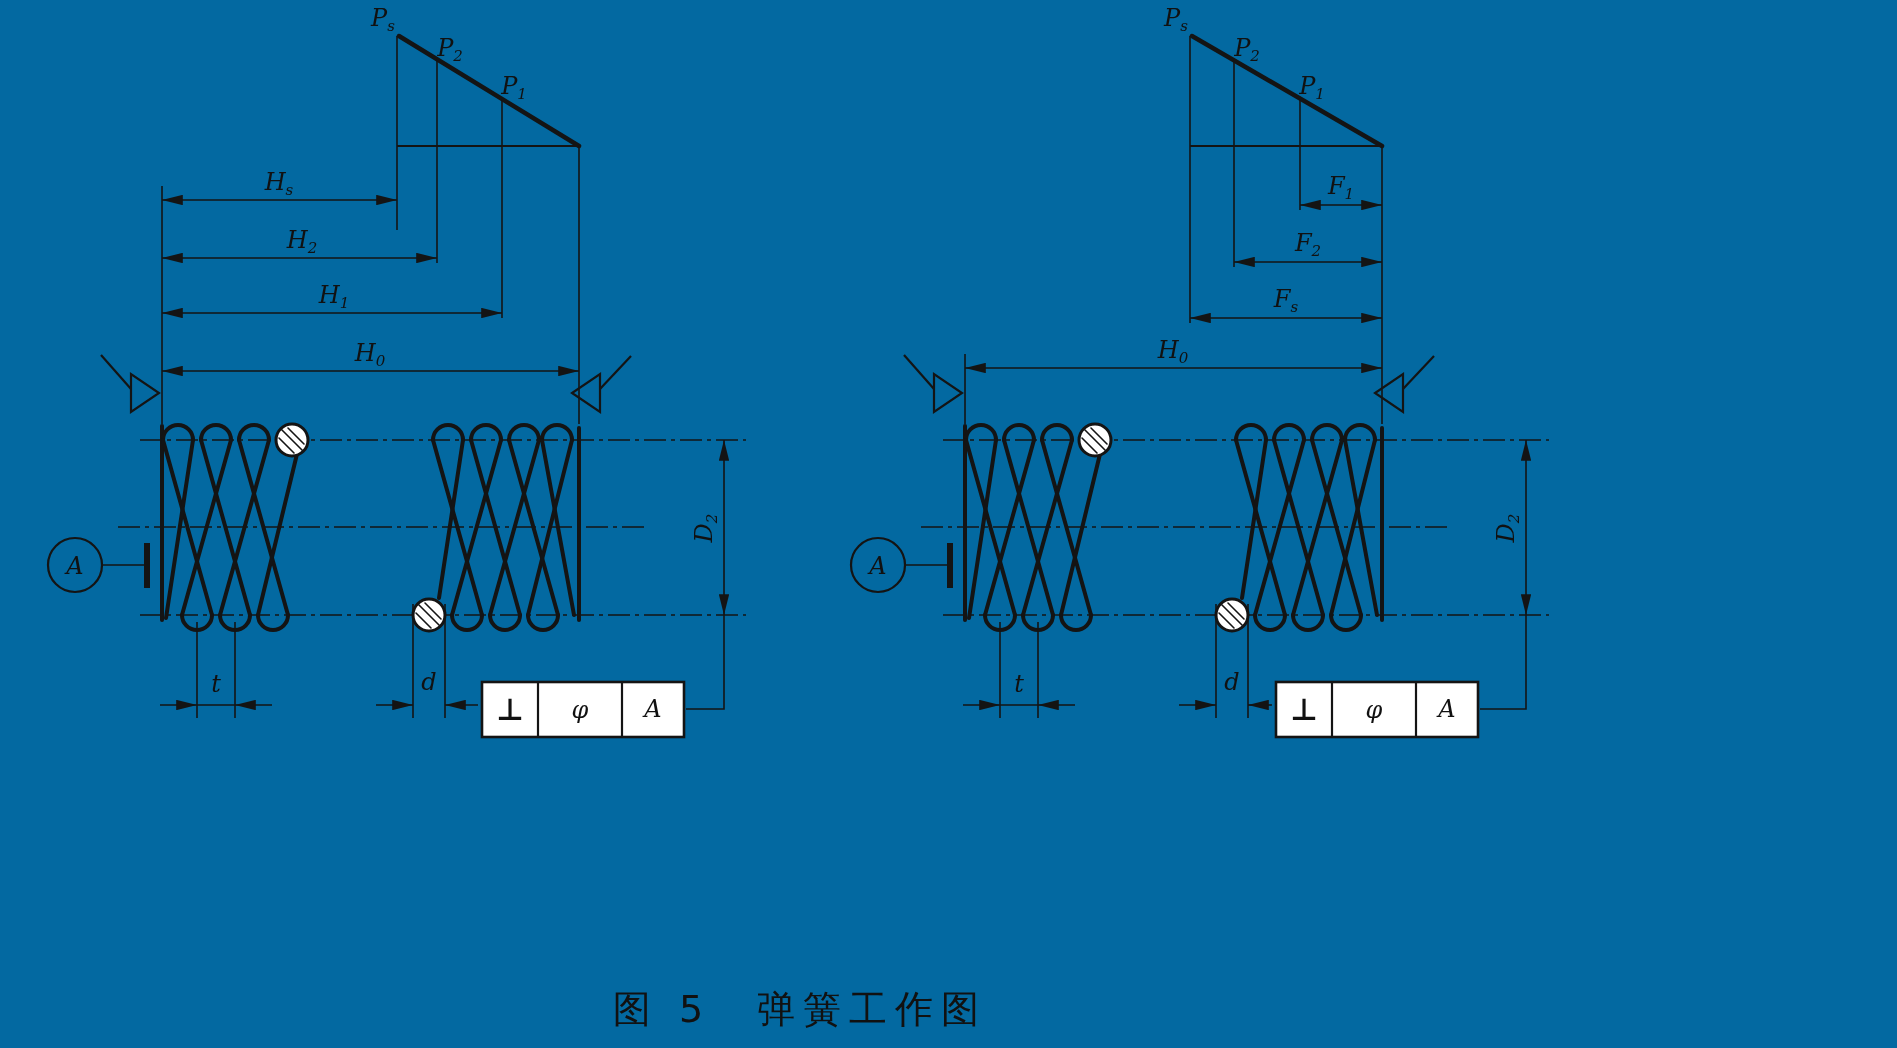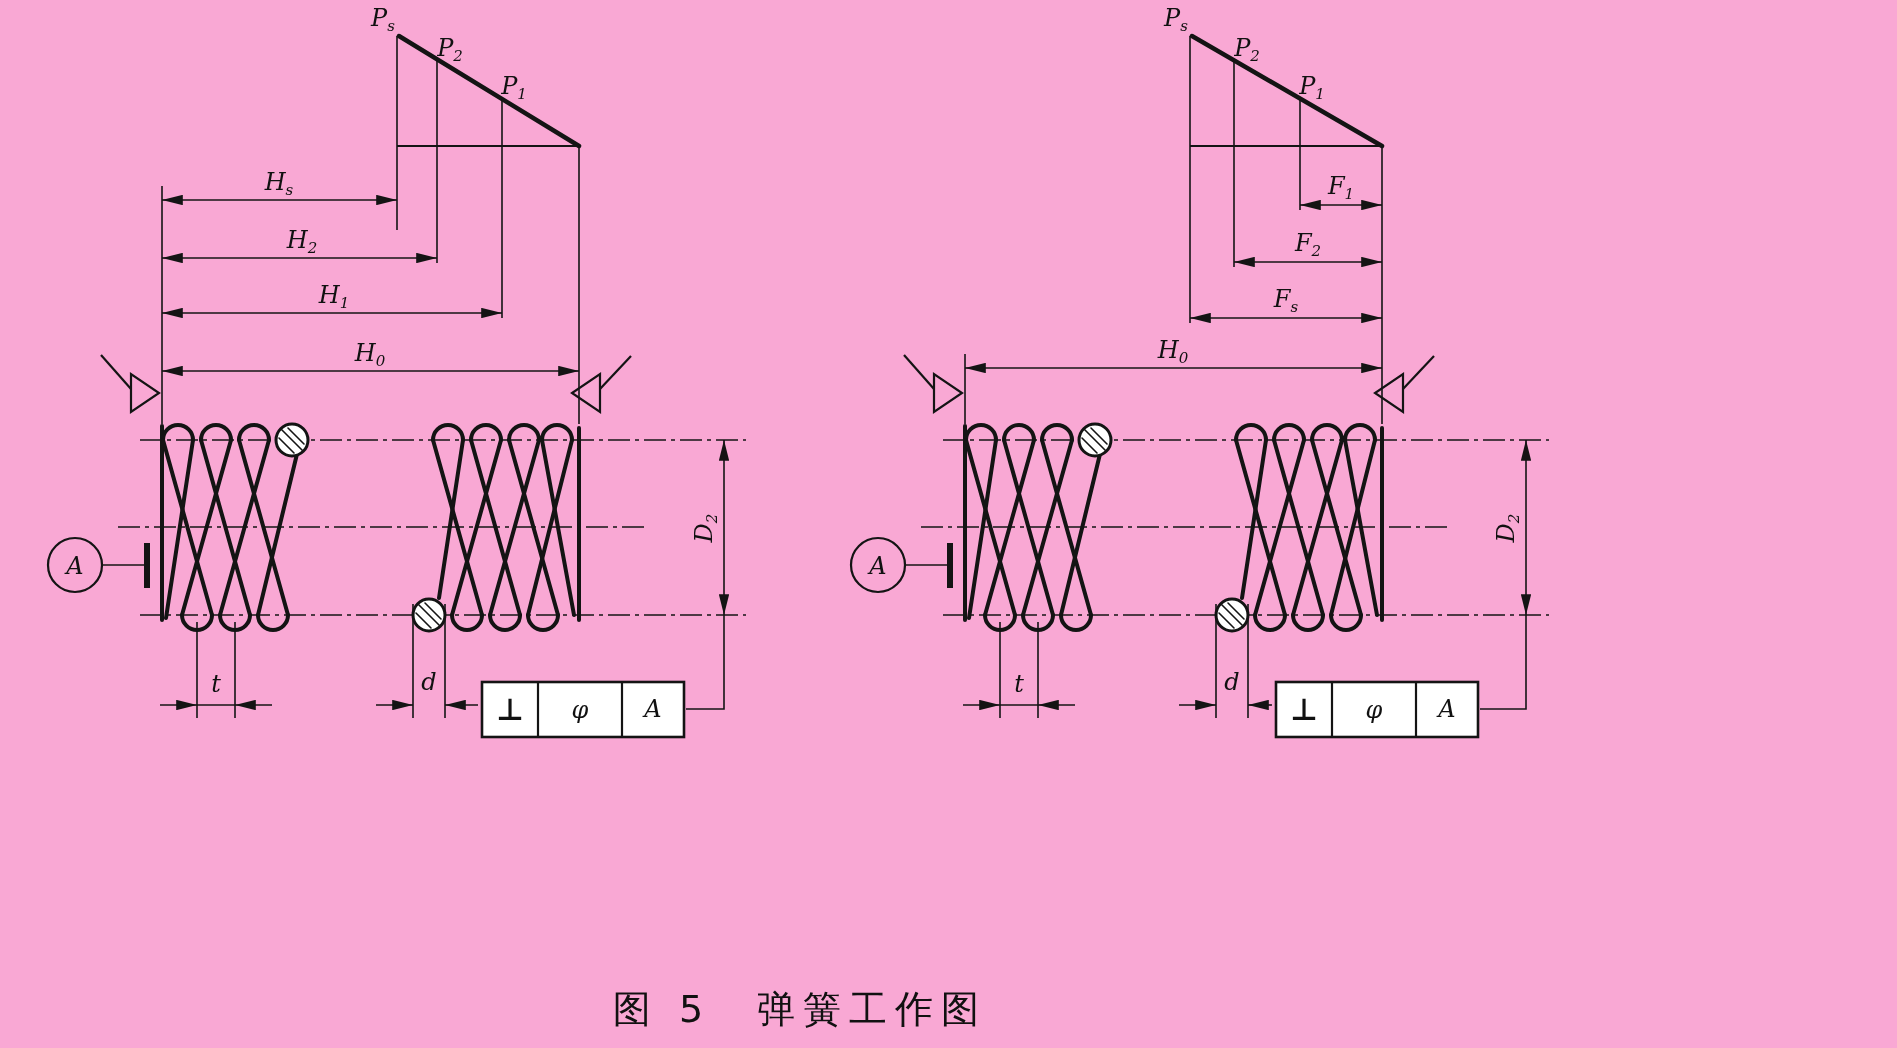--- a/index.html
+++ b/index.html
@@ -1,16 +1,16 @@
 <!DOCTYPE html>
 <html><head>
 <meta charset="utf-8">
 <style>
   html,body{margin:0;padding:0;background:#fff;}
-  .stage{position:relative;width:1897px;height:1048px;background:#f9a8d4;overflow:hidden;
+  .stage{position:relative;width:1897px;height:1048px;background:#0369a1;overflow:hidden;
          font-family:"DejaVu Serif", serif;}
   svg{display:block;}
   .thin{stroke:#141414;stroke-width:1.6;fill:none;}
   .med{stroke:#141414;stroke-width:2.2;fill:none;}
   .thick{stroke:#141414;stroke-width:4.5;fill:none;stroke-linecap:round;}
   .cl{stroke:#141414;stroke-width:1.5;fill:none;stroke-dasharray:22 5 4 5;}
   .coil path{stroke:#141414;stroke-width:4;fill:none;stroke-linecap:round;}
   .coil .xsec circle{fill:#fff;stroke:#141414;stroke-width:3;}
   .coil .xsec path{stroke-width:1.6;}
   .lbl{font:italic 24px "DejaVu Serif", serif;fill:#111;}

